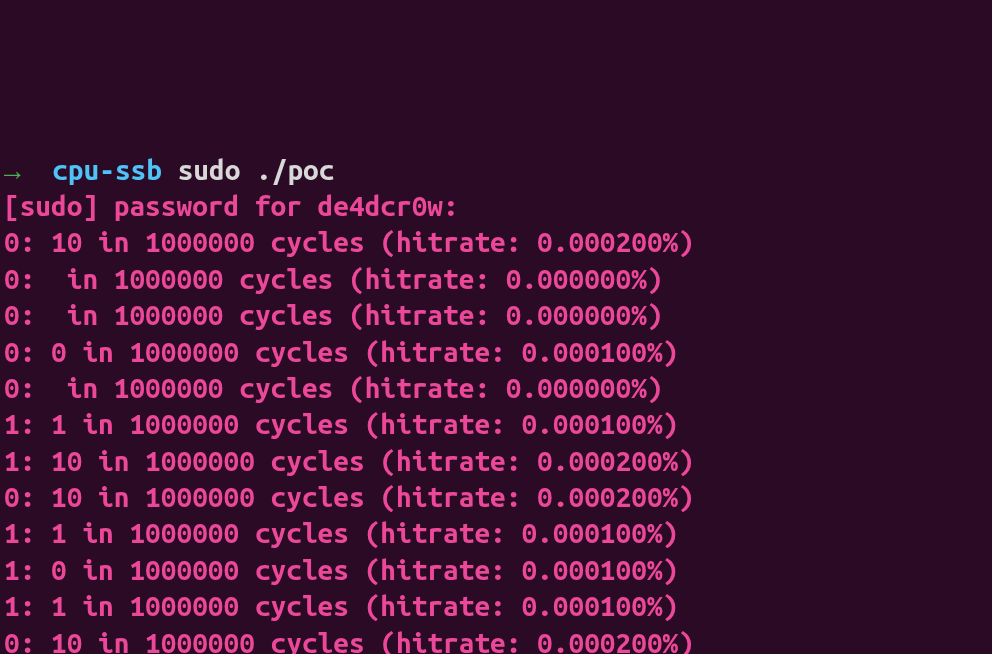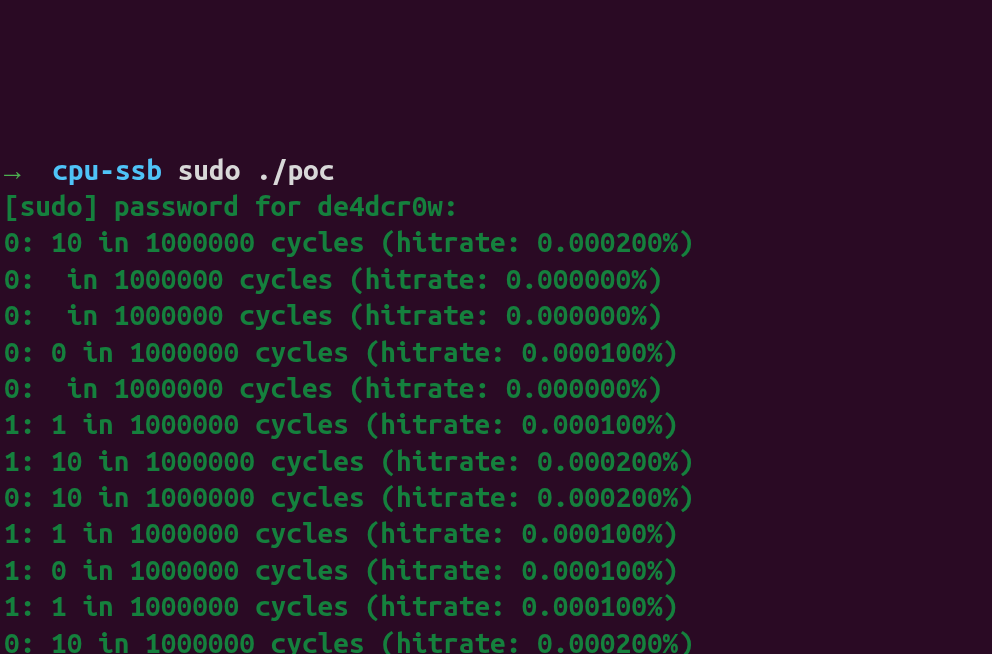--- a/index.html
+++ b/index.html
@@ -26,21 +26,21 @@
     .arrow {
       color: #4caf50;
     }
     .hostname {
       color: #4fc3f7;
     }
     .cmd {
       color: #d8d8d8;
     }
     .output {
-      color: #15803d;
+      color: #ec4899;
     }
   </style>
 </head>
 <body>
 
 
 
 <div id="terminal-content"><div class="prompt-line"><span class="arrow">→</span>  <span class="hostname">cpu-ssb</span> <span class="cmd">sudo ./poc</span></div><div class="output">[sudo] password for de4dcr0w:</div><div class="output">0: 10 in 1000000 cycles (hitrate: 0.000200%)</div><div class="output">0:  in 1000000 cycles (hitrate: 0.000000%)</div><div class="output">0:  in 1000000 cycles (hitrate: 0.000000%)</div><div class="output">0: 0 in 1000000 cycles (hitrate: 0.000100%)</div><div class="output">0:  in 1000000 cycles (hitrate: 0.000000%)</div><div class="output">1: 1 in 1000000 cycles (hitrate: 0.000100%)</div><div class="output">1: 10 in 1000000 cycles (hitrate: 0.000200%)</div><div class="output">0: 10 in 1000000 cycles (hitrate: 0.000200%)</div><div class="output">1: 1 in 1000000 cycles (hitrate: 0.000100%)</div><div class="output">1: 0 in 1000000 cycles (hitrate: 0.000100%)</div><div class="output">1: 1 in 1000000 cycles (hitrate: 0.000100%)</div><div class="output">0: 10 in 1000000 cycles (hitrate: 0.000200%)</div></div>
 
 

